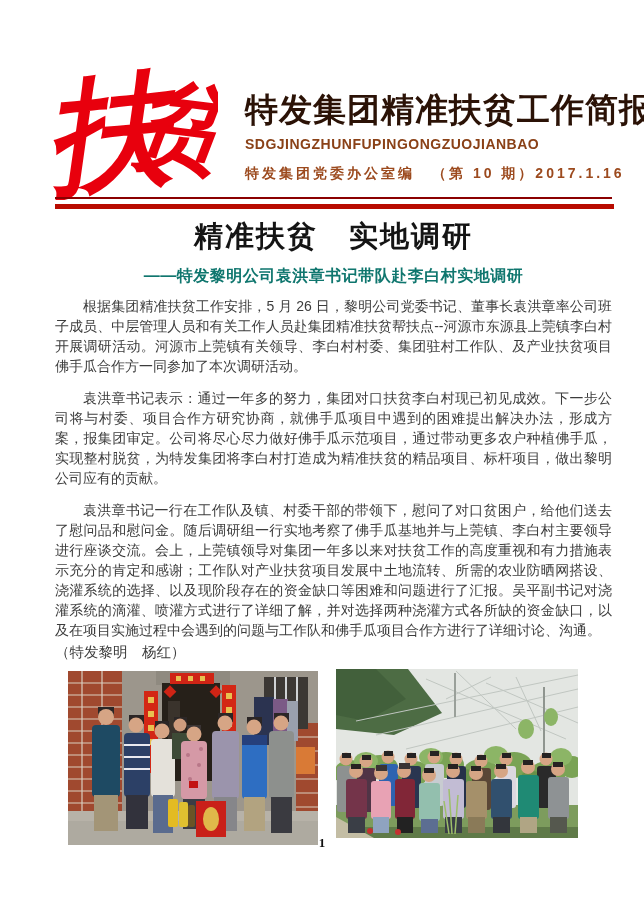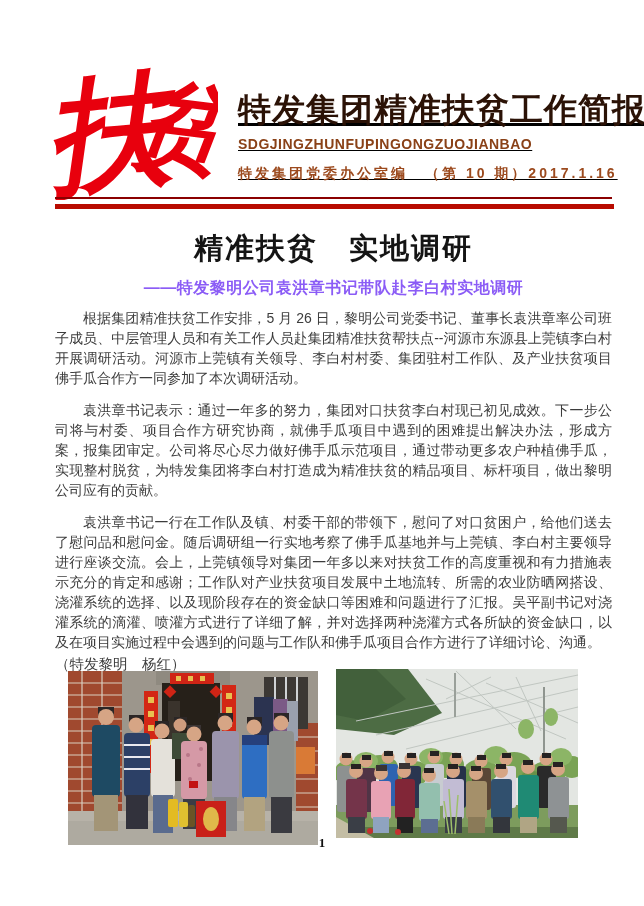--- a/index.html
+++ b/index.html
@@ -2,44 +2,44 @@
 <html><head>
 <meta charset="utf-8">
 <style>
   html,body{margin:0;padding:0;background:#ffffff;}
   .page{
     position:relative;width:644px;height:906px;background:#ffffff;
     font-family:"Liberation Sans",sans-serif;overflow:hidden;margin:0 auto;
   }
   
   .logo-box{position:absolute;left:50px;top:54px;width:168px;height:146px;}
-  .mast{position:absolute;left:238px;top:92px;width:386px;text-decoration:underline;}
+  .mast{position:absolute;left:245px;top:92px;width:386px;}
   .mast-title{
     font-size:33px;font-weight:bold;color:#2b1206;letter-spacing:1px;
     white-space:nowrap;line-height:1.1;
   }
   .mast-pinyin{
     margin-top:8px;font-size:14px;font-weight:bold;color:#8a4117;
     letter-spacing:.5px;white-space:nowrap;
   }
   .mast-pub{
     margin-top:13px;font-size:14px;font-weight:bold;color:#9c4a1e;
     letter-spacing:3px;white-space:nowrap;
   }
   .rule-thin{position:absolute;left:55px;top:197px;width:557px;height:2px;background:#8b0000;}
   .rule-thick{position:absolute;left:55px;top:204px;width:559px;height:5px;background:#b80b00;}
   
   .article{position:absolute;left:55px;top:220px;width:557px;color:#3c3c3c;}
   .headline{
-    margin:12px;text-align:center;font-size:29px;line-height:32px;
+    margin:0;text-align:center;font-size:29px;line-height:32px;
     font-weight:bold;color:#141414;letter-spacing:2px;
   }
   .subheadline{
     margin:13px 0 9px 0;text-align:center;font-size:16px;line-height:22px;
-    font-weight:bold;color:#8b5cf6;letter-spacing:.5px;
+    font-weight:bold;color:#0f766e;letter-spacing:.5px;
   }
   .article p.body-para{
     margin:0 0 12px 0;font-size:14px;line-height:20px;
     text-align:justify;text-indent:2em;color:#3c3c3c;
   }
   .article p.byline{
     margin:-10px 0 0 0;font-size:14.5px;line-height:20px;
     text-indent:0;color:#3c3c3c;
   }
   

